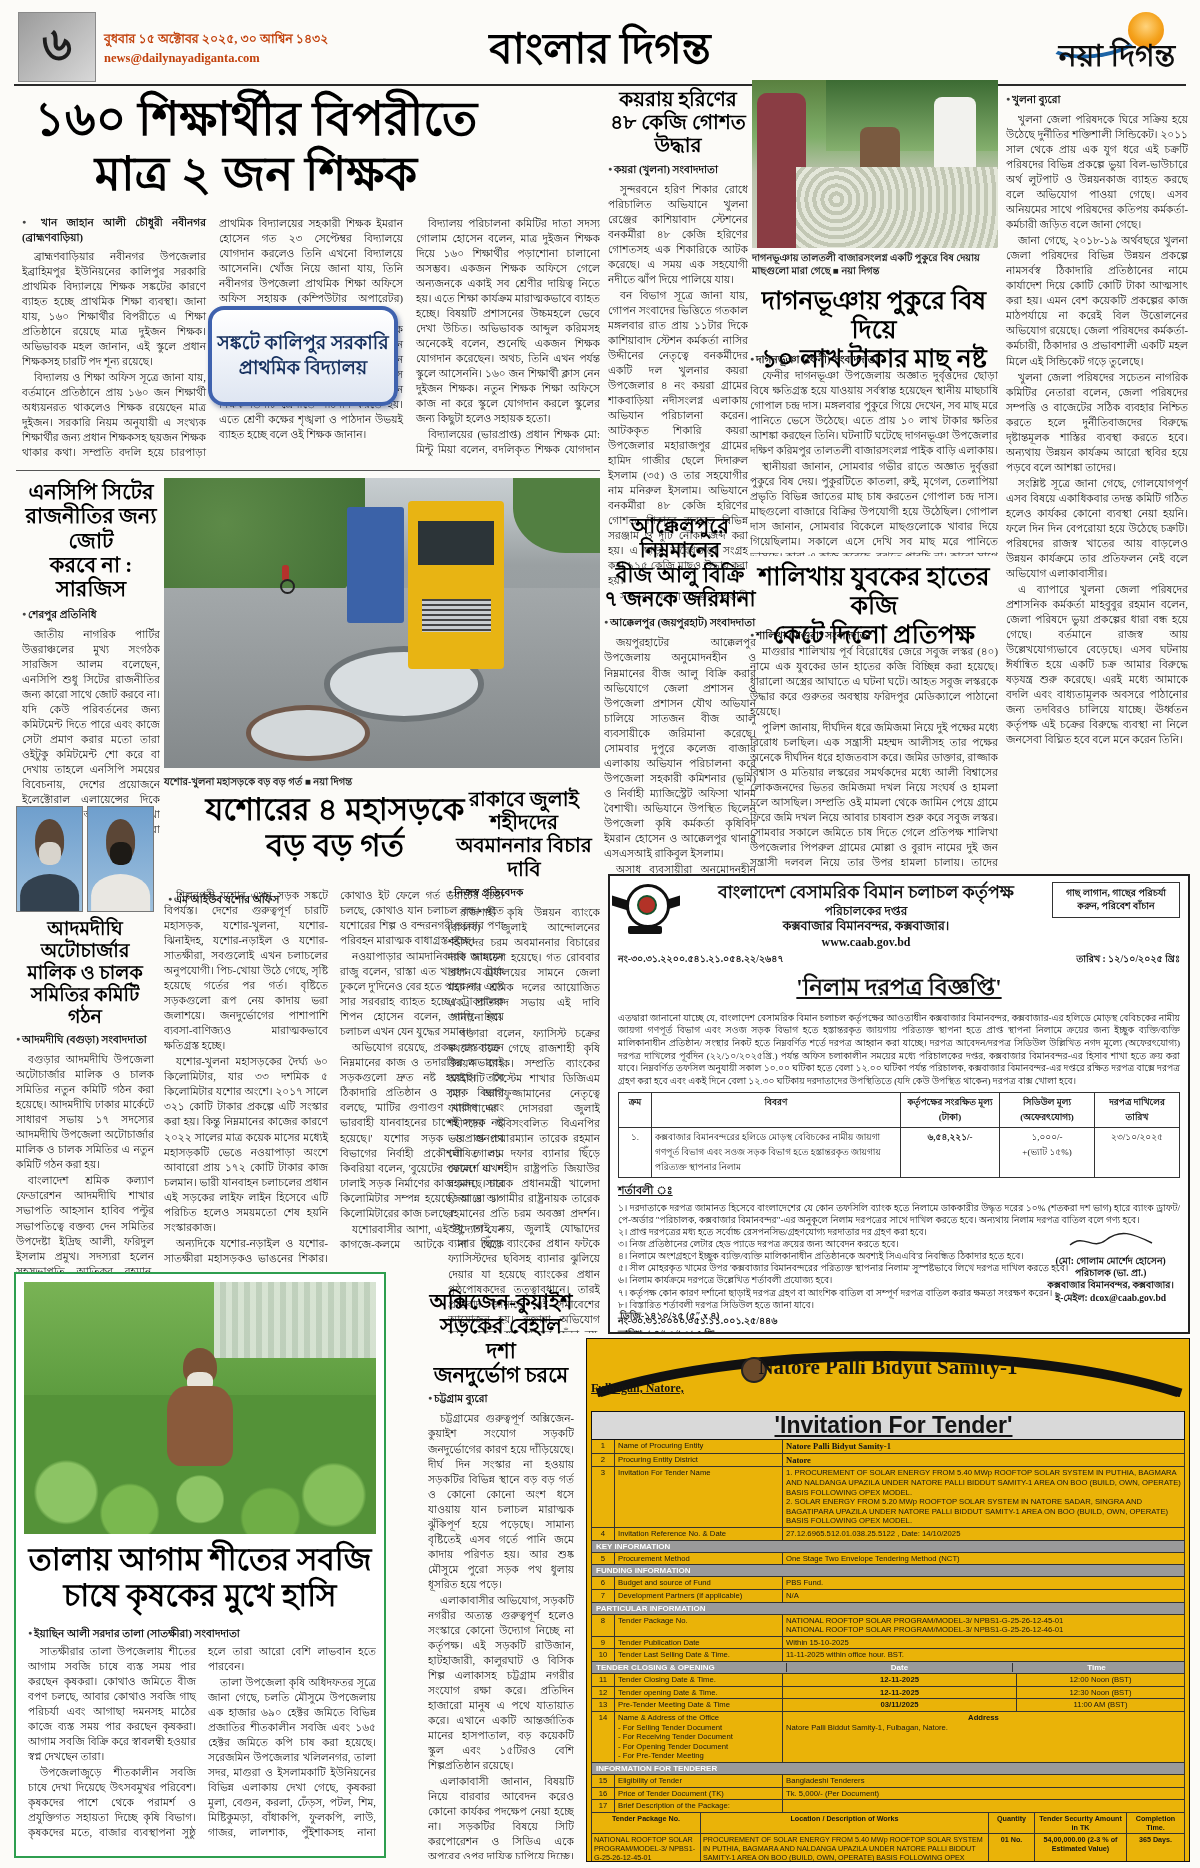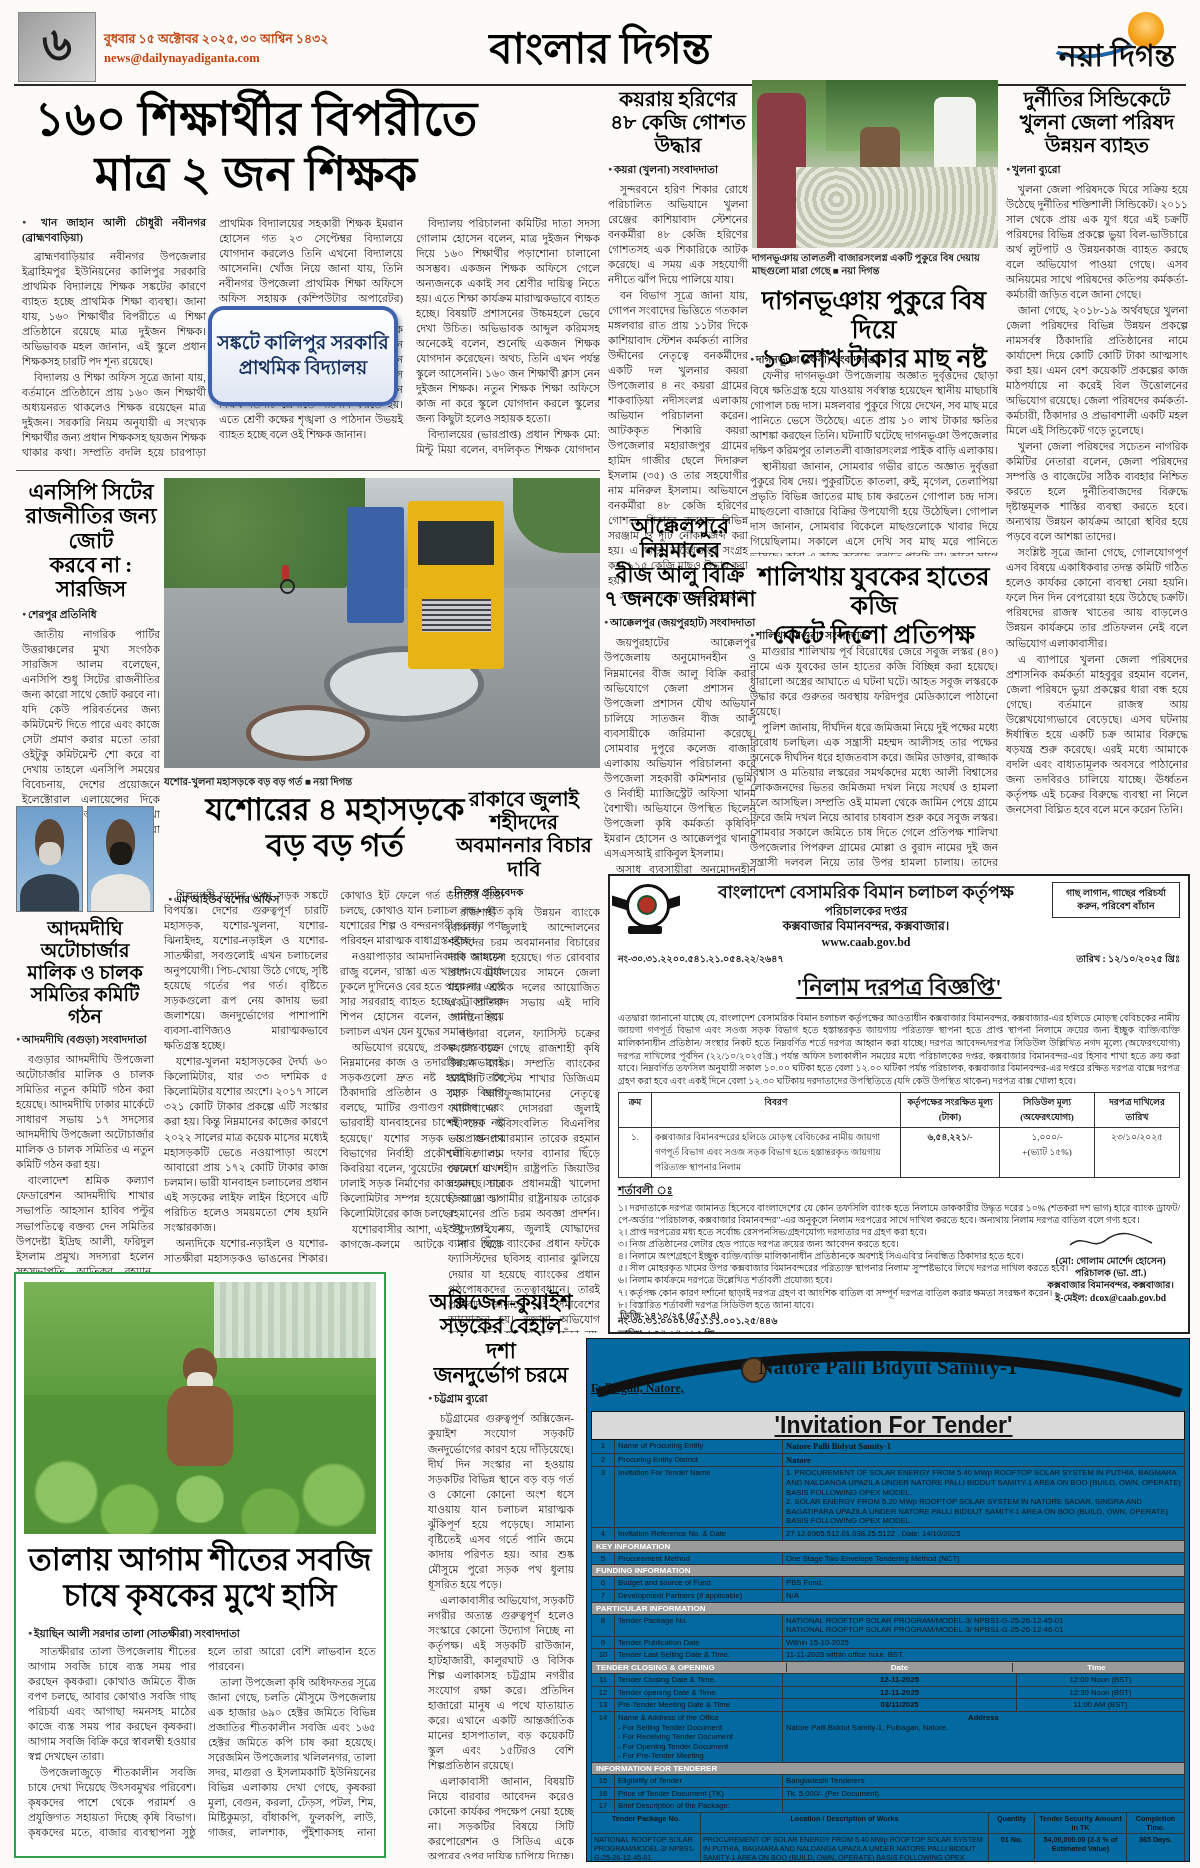--- a/index.html
+++ b/index.html
@@ -139,21 +139,21 @@
   #caab table{width:100%;border-collapse:collapse;margin-top:4px;font-size:9px;}
   #caab th,#caab td{border:1px solid #333;padding:2px 3px;vertical-align:top;}
   #caab th{font-weight:700;text-align:center;}
   #caab .terms-h{font-size:11px;font-weight:900;text-decoration:underline;margin:4px 0 1px 0;}
   #caab .terms p{margin:0;font-size:9.2px;line-height:1.32;text-align:justify;text-indent:0;}
   #caab .ref2{font-size:9.5px;font-weight:700;margin-top:4px;line-height:1.4;}
   #caab .sig{position:absolute;right:14px;bottom:28px;text-align:center;font-size:9.5px;font-weight:700;line-height:1.3;}
   #caab .dg{position:absolute;left:10px;bottom:8px;font-size:9.5px;font-weight:700;}
 
   
-  #natore{left:586px;top:1338px;width:604px;height:524px;border:1.5px solid #111;background:#0369a1;box-sizing:border-box;overflow:hidden;padding:2px 4px;font-family:"Liberation Sans","DejaVu Sans",sans-serif;}
+  #natore{left:586px;top:1338px;width:604px;height:524px;border:1.5px solid #111;background:#eab308;box-sizing:border-box;overflow:hidden;padding:2px 4px;font-family:"Liberation Sans","DejaVu Sans",sans-serif;}
   #natore .archwrap{position:relative;height:56px;}
   #natore .ntitle{position:absolute;left:0;right:0;top:14px;text-align:center;font-size:21px;font-weight:900;font-family:"Liberation Serif",serif;}
   #natore .nplace{position:absolute;left:0;right:0;top:40px;font-size:12px;font-weight:700;text-decoration:underline;font-family:"Liberation Serif",serif;}
   #natore .pbslogo{position:absolute;left:150px;top:16px;width:22px;height:22px;border-radius:50%;background:#6b4a2a;border:2px solid #222;}
   #natore .ift{border:1.5px solid #111;background:#d9d9d9;text-align:center;font-size:23px;font-weight:900;margin-top:14px;font-family:Liberation Sans, sans-serif;padding-left:11px;}
   #natore .ift span{text-decoration:underline;}
   .nt-row{display:grid;grid-template-columns:22px 168px 1fr;border:0.8px solid #333;border-top:none;font-size:7.7px;line-height:1.25;}
   .nt-row4{grid-template-columns:22px 168px 1fr 168px;}
   .nt-c{padding:1px 3px;border-left:0.8px solid #333;white-space:pre-line;}
   .nt-c:first-child{border-left:none;text-align:center;}
@@ -231,23 +231,20 @@
 
   <div class="abs headline" id="shalikha-headline">শালিখায় যুবকের হাতের কজি
 কেটে দিলো প্রতিপক্ষ</div>
   <div class="abs byline" id="shalikha-byline">শালিখা (মাগুরা) সংবাদদাতা</div>
   <div class="abs body" id="shalikha-body">
       <p>মাগুরার শালিখায় পূর্ব বিরোধের জেরে সবুজ লস্কর (৪০) নামে এক যুবকের ডান হাতের কজি বিচ্ছিন্ন করা হয়েছে। ধারালো অস্ত্রের আঘাতে এ ঘটনা ঘটে। আহত সবুজ লস্করকে উদ্ধার করে গুরুতর অবস্থায় ফরিদপুর মেডিক্যালে পাঠানো হয়েছে।</p>
       <p>পুলিশ জানায়, দীর্ঘদিন ধরে জমিজমা নিয়ে দুই পক্ষের মধ্যে বিরোধ চলছিল। এক সন্ত্রাসী মহম্মদ আলীসহ তার পক্ষের অনেকে দীর্ঘদিন ধরে হাজতবাস করে। জমির ডাক্তার, রাজ্জাক বিশ্বাস ও মতিয়ার লস্করের সমর্থকদের মধ্যে আলী বিশ্বাসের লোকজনদের ভিতর জমিজমা দখল নিয়ে সংঘর্ষ ও হামলা চলে আসছিল। সম্প্রতি ওই মামলা থেকে জামিন পেয়ে গ্রামে ফিরে জমি দখল নিয়ে আবার চাষবাস শুরু করে সবুজ লস্কর। সোমবার সকালে জমিতে চাষ দিতে গেলে প্রতিপক্ষ শালিখা উপজেলার পিপরুল গ্রামের মোল্লা ও বুরাদ নামের দুই জন সন্ত্রাসী দলবল নিয়ে তার উপর হামলা চালায়। তাদের ধারালো অস্ত্রের কোপে তার ডান হাতের কজি বিচ্ছিন্ন হয়ে যায়।</p>
     </div>
 
   <div class="abs colart" id="durniti">
-    <div class="headline">দুর্নীতির সিন্ডিকেটে
-খুলনা জেলা পরিষদ
-উন্নয়ন ব্যাহত</div>
     <div class="byline" style="margin-top:4px">খুলনা ব্যুরো</div>
     <div class="body" style="height:662px">
         <p>খুলনা জেলা পরিষদকে ঘিরে সক্রিয় হয়ে উঠেছে দুর্নীতির শক্তিশালী সিন্ডিকেট। ২০১১ সাল থেকে প্রায় এক যুগ ধরে এই চক্রটি পরিষদের বিভিন্ন প্রকল্পে ভুয়া বিল-ভাউচারে অর্থ লুটপাট ও উন্নয়নকাজ ব্যাহত করছে বলে অভিযোগ পাওয়া গেছে। এসব অনিয়মের সাথে পরিষদের কতিপয় কর্মকর্তা-কর্মচারী জড়িত বলে জানা গেছে।</p>
         <p>জানা গেছে, ২০১৮-১৯ অর্থবছরে খুলনা জেলা পরিষদের বিভিন্ন উন্নয়ন প্রকল্পে নামসর্বস্ব ঠিকাদারি প্রতিষ্ঠানের নামে কার্যাদেশ দিয়ে কোটি কোটি টাকা আত্মসাৎ করা হয়। এমন বেশ কয়েকটি প্রকল্পের কাজ মাঠপর্যায়ে না করেই বিল উত্তোলনের অভিযোগ রয়েছে। জেলা পরিষদের কর্মকর্তা-কর্মচারী, ঠিকাদার ও প্রভাবশালী একটি মহল মিলে এই সিন্ডিকেট গড়ে তুলেছে।</p>
         <p>খুলনা জেলা পরিষদের সচেতন নাগরিক কমিটির নেতারা বলেন, জেলা পরিষদের সম্পত্তি ও বাজেটের সঠিক ব্যবহার নিশ্চিত করতে হলে দুর্নীতিবাজদের বিরুদ্ধে দৃষ্টান্তমূলক শাস্তির ব্যবস্থা করতে হবে। অন্যথায় উন্নয়ন কার্যক্রম আরো স্থবির হয়ে পড়বে বলে আশঙ্কা তাদের।</p>
         <p>সংশ্লিষ্ট সূত্রে জানা গেছে, গোলযোগপূর্ণ এসব বিষয়ে একাধিকবার তদন্ত কমিটি গঠিত হলেও কার্যকর কোনো ব্যবস্থা নেয়া হয়নি। ফলে দিন দিন বেপরোয়া হয়ে উঠেছে চক্রটি। পরিষদের রাজস্ব খাতের আয় বাড়লেও উন্নয়ন কার্যক্রমে তার প্রতিফলন নেই বলে অভিযোগ এলাকাবাসীর।</p>
         <p>এ ব্যাপারে খুলনা জেলা পরিষদের প্রশাসনিক কর্মকর্তা মাহবুবুর রহমান বলেন, জেলা পরিষদে ভুয়া প্রকল্পের ধারা বন্ধ হয়ে গেছে। বর্তমানে রাজস্ব আয় উল্লেখযোগ্যভাবে বেড়েছে। এসব ঘটনায় ঈর্ষান্বিত হয়ে একটি চক্র আমার বিরুদ্ধে ষড়যন্ত্র শুরু করেছে। এরই মধ্যে আমাকে বদলি এবং বাধ্যতামূলক অবসরে পাঠানোর জন্য তদবিরও চালিয়ে যাচ্ছে। ঊর্ধ্বতন কর্তৃপক্ষ এই চক্রের বিরুদ্ধে ব্যবস্থা না নিলে জনসেবা বিঘ্নিত হবে বলে মনে করেন তিনি।</p>
       </div>
   </div>
 

